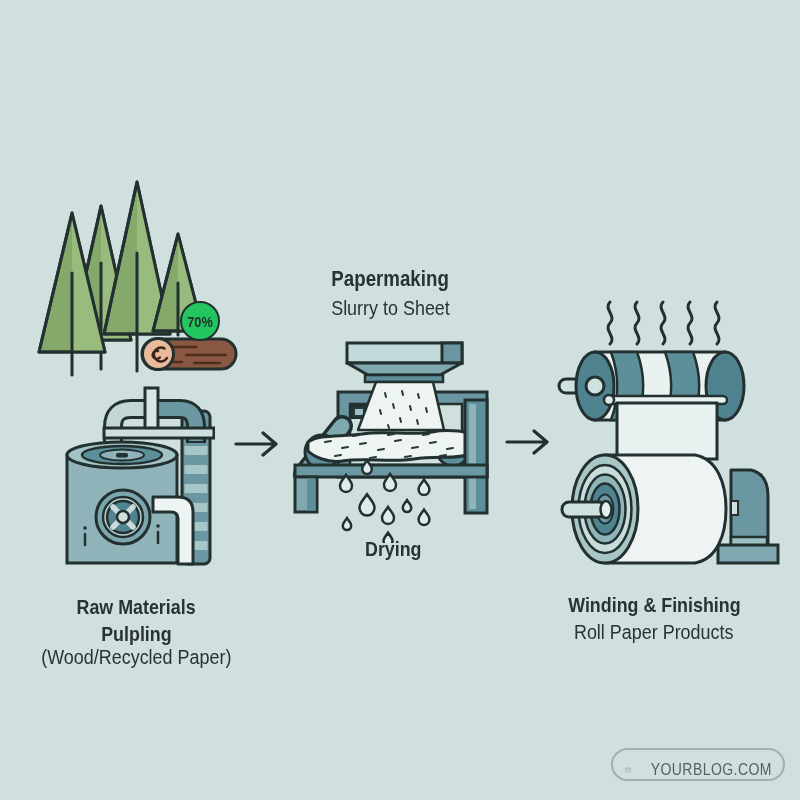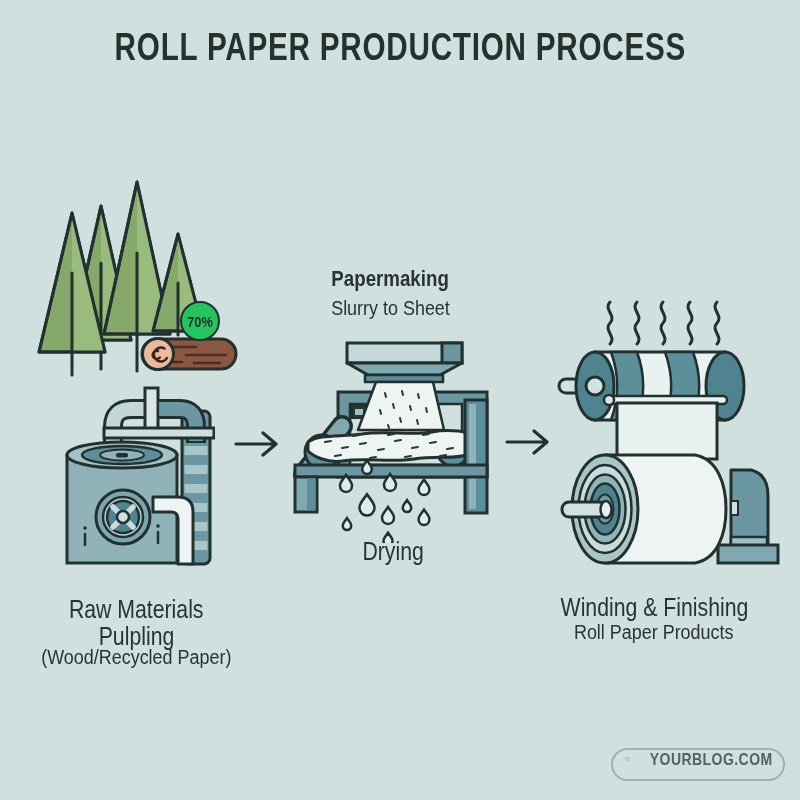--- a/index.html
+++ b/index.html
@@ -5,39 +5,36 @@
   html,body{margin:0;padding:0;background:#cfe0de;}
   .canvas{position:relative;width:800px;height:800px;background:#cfe0de;overflow:hidden;
           font-family:"Liberation Sans",sans-serif;color:#272f30;}
   .abs{position:absolute;}
   .title{position:absolute;top:26px;left:0;width:800px;margin:0;text-align:center;
          font-size:38px;font-weight:bold;color:#26302f;letter-spacing:1px;white-space:nowrap;}
   .cond78{display:inline-block;transform:scaleX(0.78);transform-origin:50% 50%;white-space:nowrap;}
   .cond85{display:inline-block;transform:scaleX(0.85);transform-origin:50% 50%;white-space:nowrap;}
   .cond92{display:inline-block;transform:scaleX(0.92);transform-origin:50% 50%;white-space:nowrap;}
   .label{position:absolute;width:320px;text-align:center;line-height:1.2;color:#2a3232;}
-  .b20{font-weight:normal;font-size:25px;}
+  .b20{font-weight:bold;font-size:21px;}
   .b21{font-weight:bold;font-size:22px;}
   .r19{font-weight:normal;font-size:19.5px;}
   .badge{position:absolute;left:180px;top:301px;width:40px;height:40px;background:#22c55e;
          border:2.5px solid #22302f;border-radius:50%;box-sizing:border-box;
          display:flex;align-items:center;justify-content:center;
          font-weight:bold;font-size:15px;color:#22302f;}
   .footer-pill{position:absolute;left:611px;top:748px;width:174px;height:33px;box-sizing:border-box;
-         border:2px solid #a0b1af;border-radius:18px;display:flex;align-items:flex-start;
-         padding-left:12px;gap:9px;color:#55615f;font-weight:bold;font-size:16.5px;letter-spacing:.5px;}
+         border:2px solid #a0b1af;border-radius:18px;display:flex;align-items:flex-end;
+         padding-left:12px;gap:9px;color:#55615f;font-weight:normal;font-size:16.5px;letter-spacing:.5px;}
 </style>
 </head>
 <body>
 
 <div class="canvas">
 
-  <h1 class="title">
-    <span class="cond78">ROLL PAPER PRODUCTION PROCESS</span>
-  </h1>
 
   <svg class="abs" style="left:30px;top:173px" width="232" height="212" viewBox="0 0 232 212">
     <g stroke="#22302f" stroke-width="3" stroke-linejoin="round">
       <polygon points="71,33 41,167 101,167" fill="#84a96a"></polygon>
       <polygon points="71,33 71,167 101,167" fill="#9abb7e" stroke="none"></polygon>
       <polygon points="71,33 41,167 101,167" fill="none"></polygon>
       <line x1="71" y1="90" x2="71" y2="196" stroke-linecap="round"></line>
       <polygon points="42,40 9,179 75,179" fill="#84a96a"></polygon>
       <polygon points="42,40 42,179 75,179" fill="#9abb7e" stroke="none"></polygon>
       <polygon points="42,40 9,179 75,179" fill="none"></polygon>

